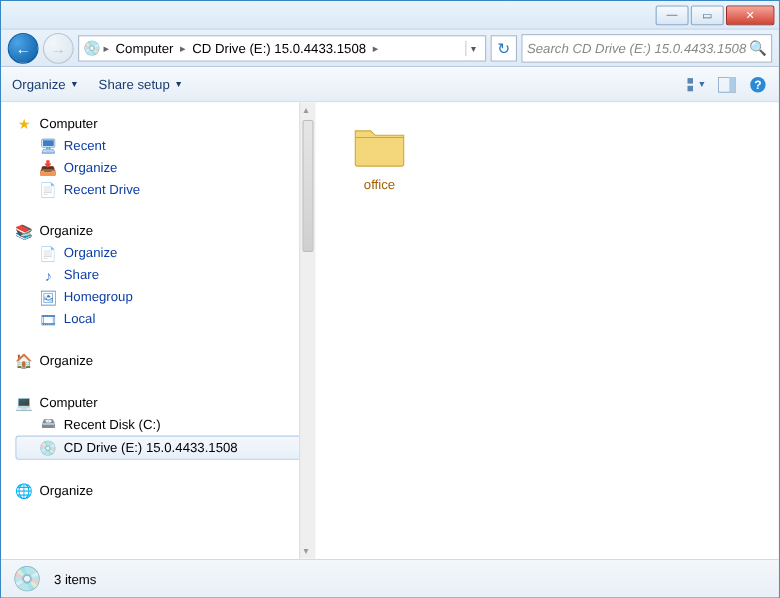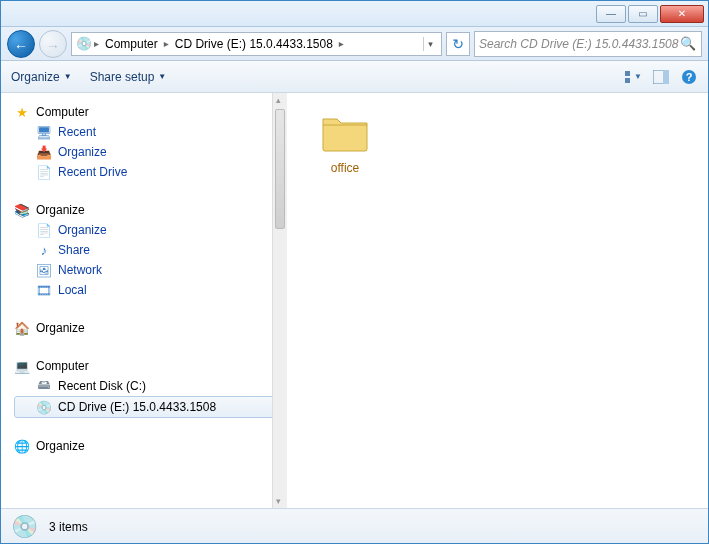--- a/index.html
+++ b/index.html
@@ -209,21 +209,21 @@
         <div class="tree-item link">
           <span class="ticon" style="color:#3b7fc4;">📄</span>
           <span>Organize</span>
         </div>
         <div class="tree-item link">
           <span class="ticon" style="color:#3b7fc4;">♪</span>
           <span>Share</span>
         </div>
         <div class="tree-item link">
           <span class="ticon" style="color:#3b7fc4;">🖼</span>
-          <span>Network</span>
+          <span>Homegroup</span>
         </div>
         <div class="tree-item link">
           <span class="ticon" style="color:#3b7fc4;">🎞</span>
           <span>Local</span>
         </div>
       </div>
 
       <div class="tree-group">
         <div class="tree-root">
           <span class="ticon" style="color:#3b9f5a;">🏠</span>

